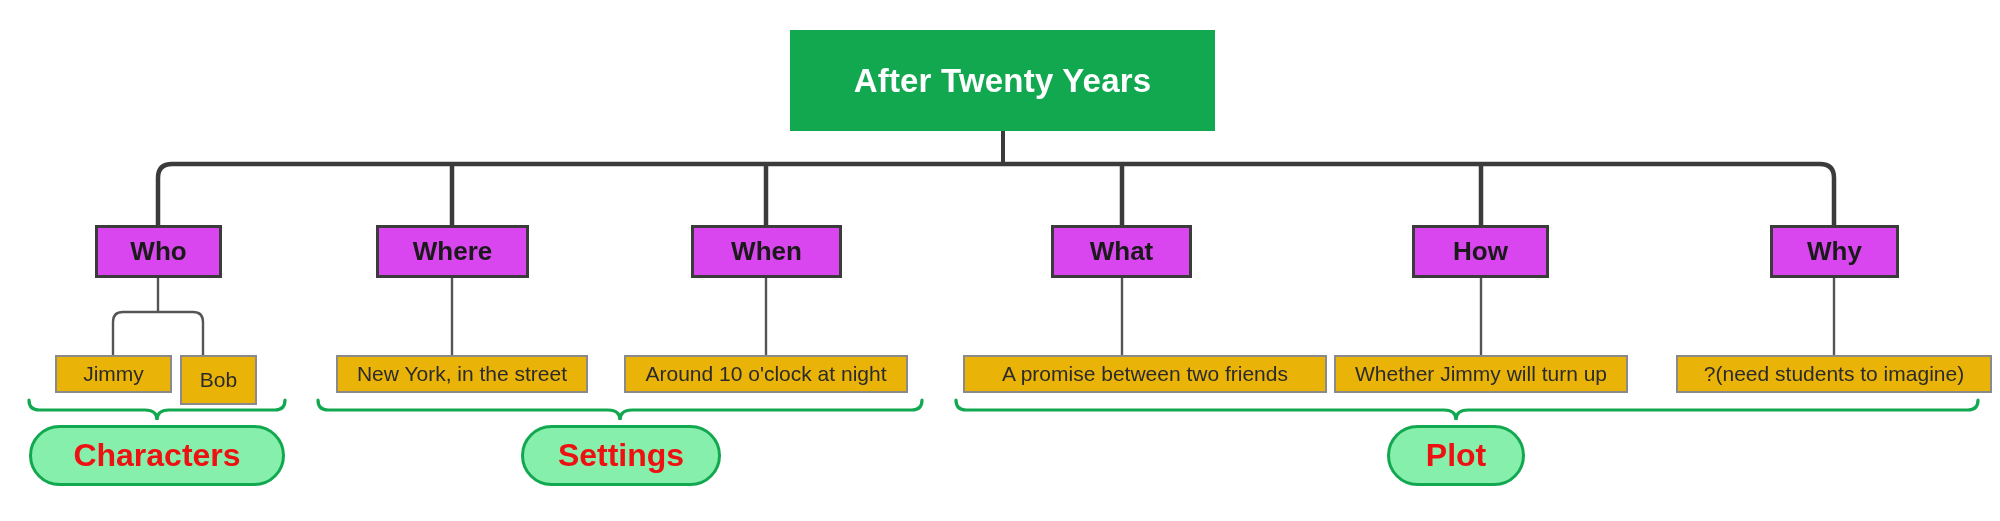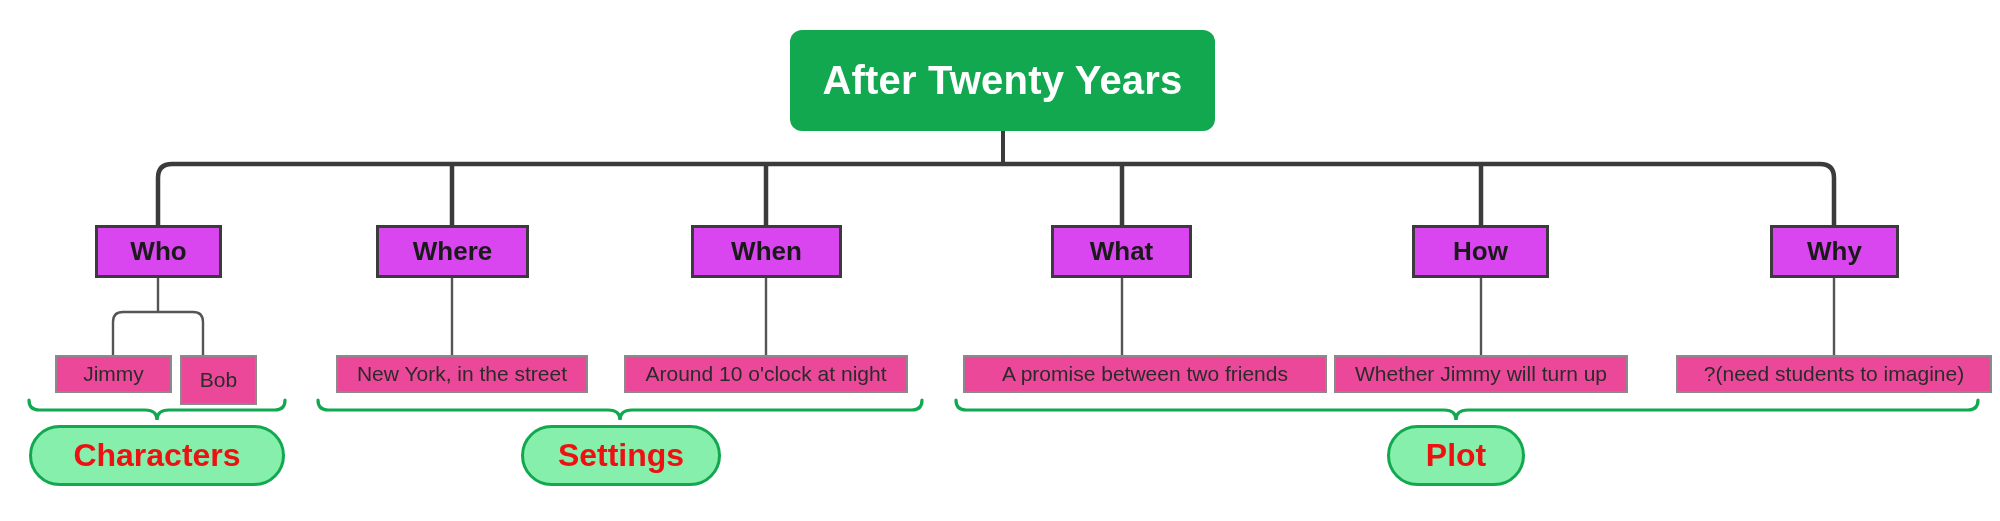--- a/index.html
+++ b/index.html
@@ -32,34 +32,34 @@
     box-sizing: border-box;
     display: flex;
     align-items: center;
     justify-content: center;
     white-space: nowrap;
   }
   .root-node {
     background: #12a850;
     color: #ffffff;
     font-weight: bold;
-    font-size: 40px;
-    border-radius: 12px;
+    font-size: 33px;
+    border-radius: 0;
     letter-spacing: 0.2px;
     align-items: center;
   }
   .l2-node {
     background: #d946ef;
     border: 3px solid #3b3b3b;
     color: #1a1a1a;
     font-weight: bold;
     font-size: 26px;
   }
   .leaf-node {
-    background: #ec4899;
+    background: #eab308;
     border: 2px solid #8a8a8a;
     color: #2b2b2b;
     font-weight: normal;
     font-size: 21px;
   }
   .group-label {
     position: absolute;
     box-sizing: border-box;
     display: flex;
     align-items: center;

